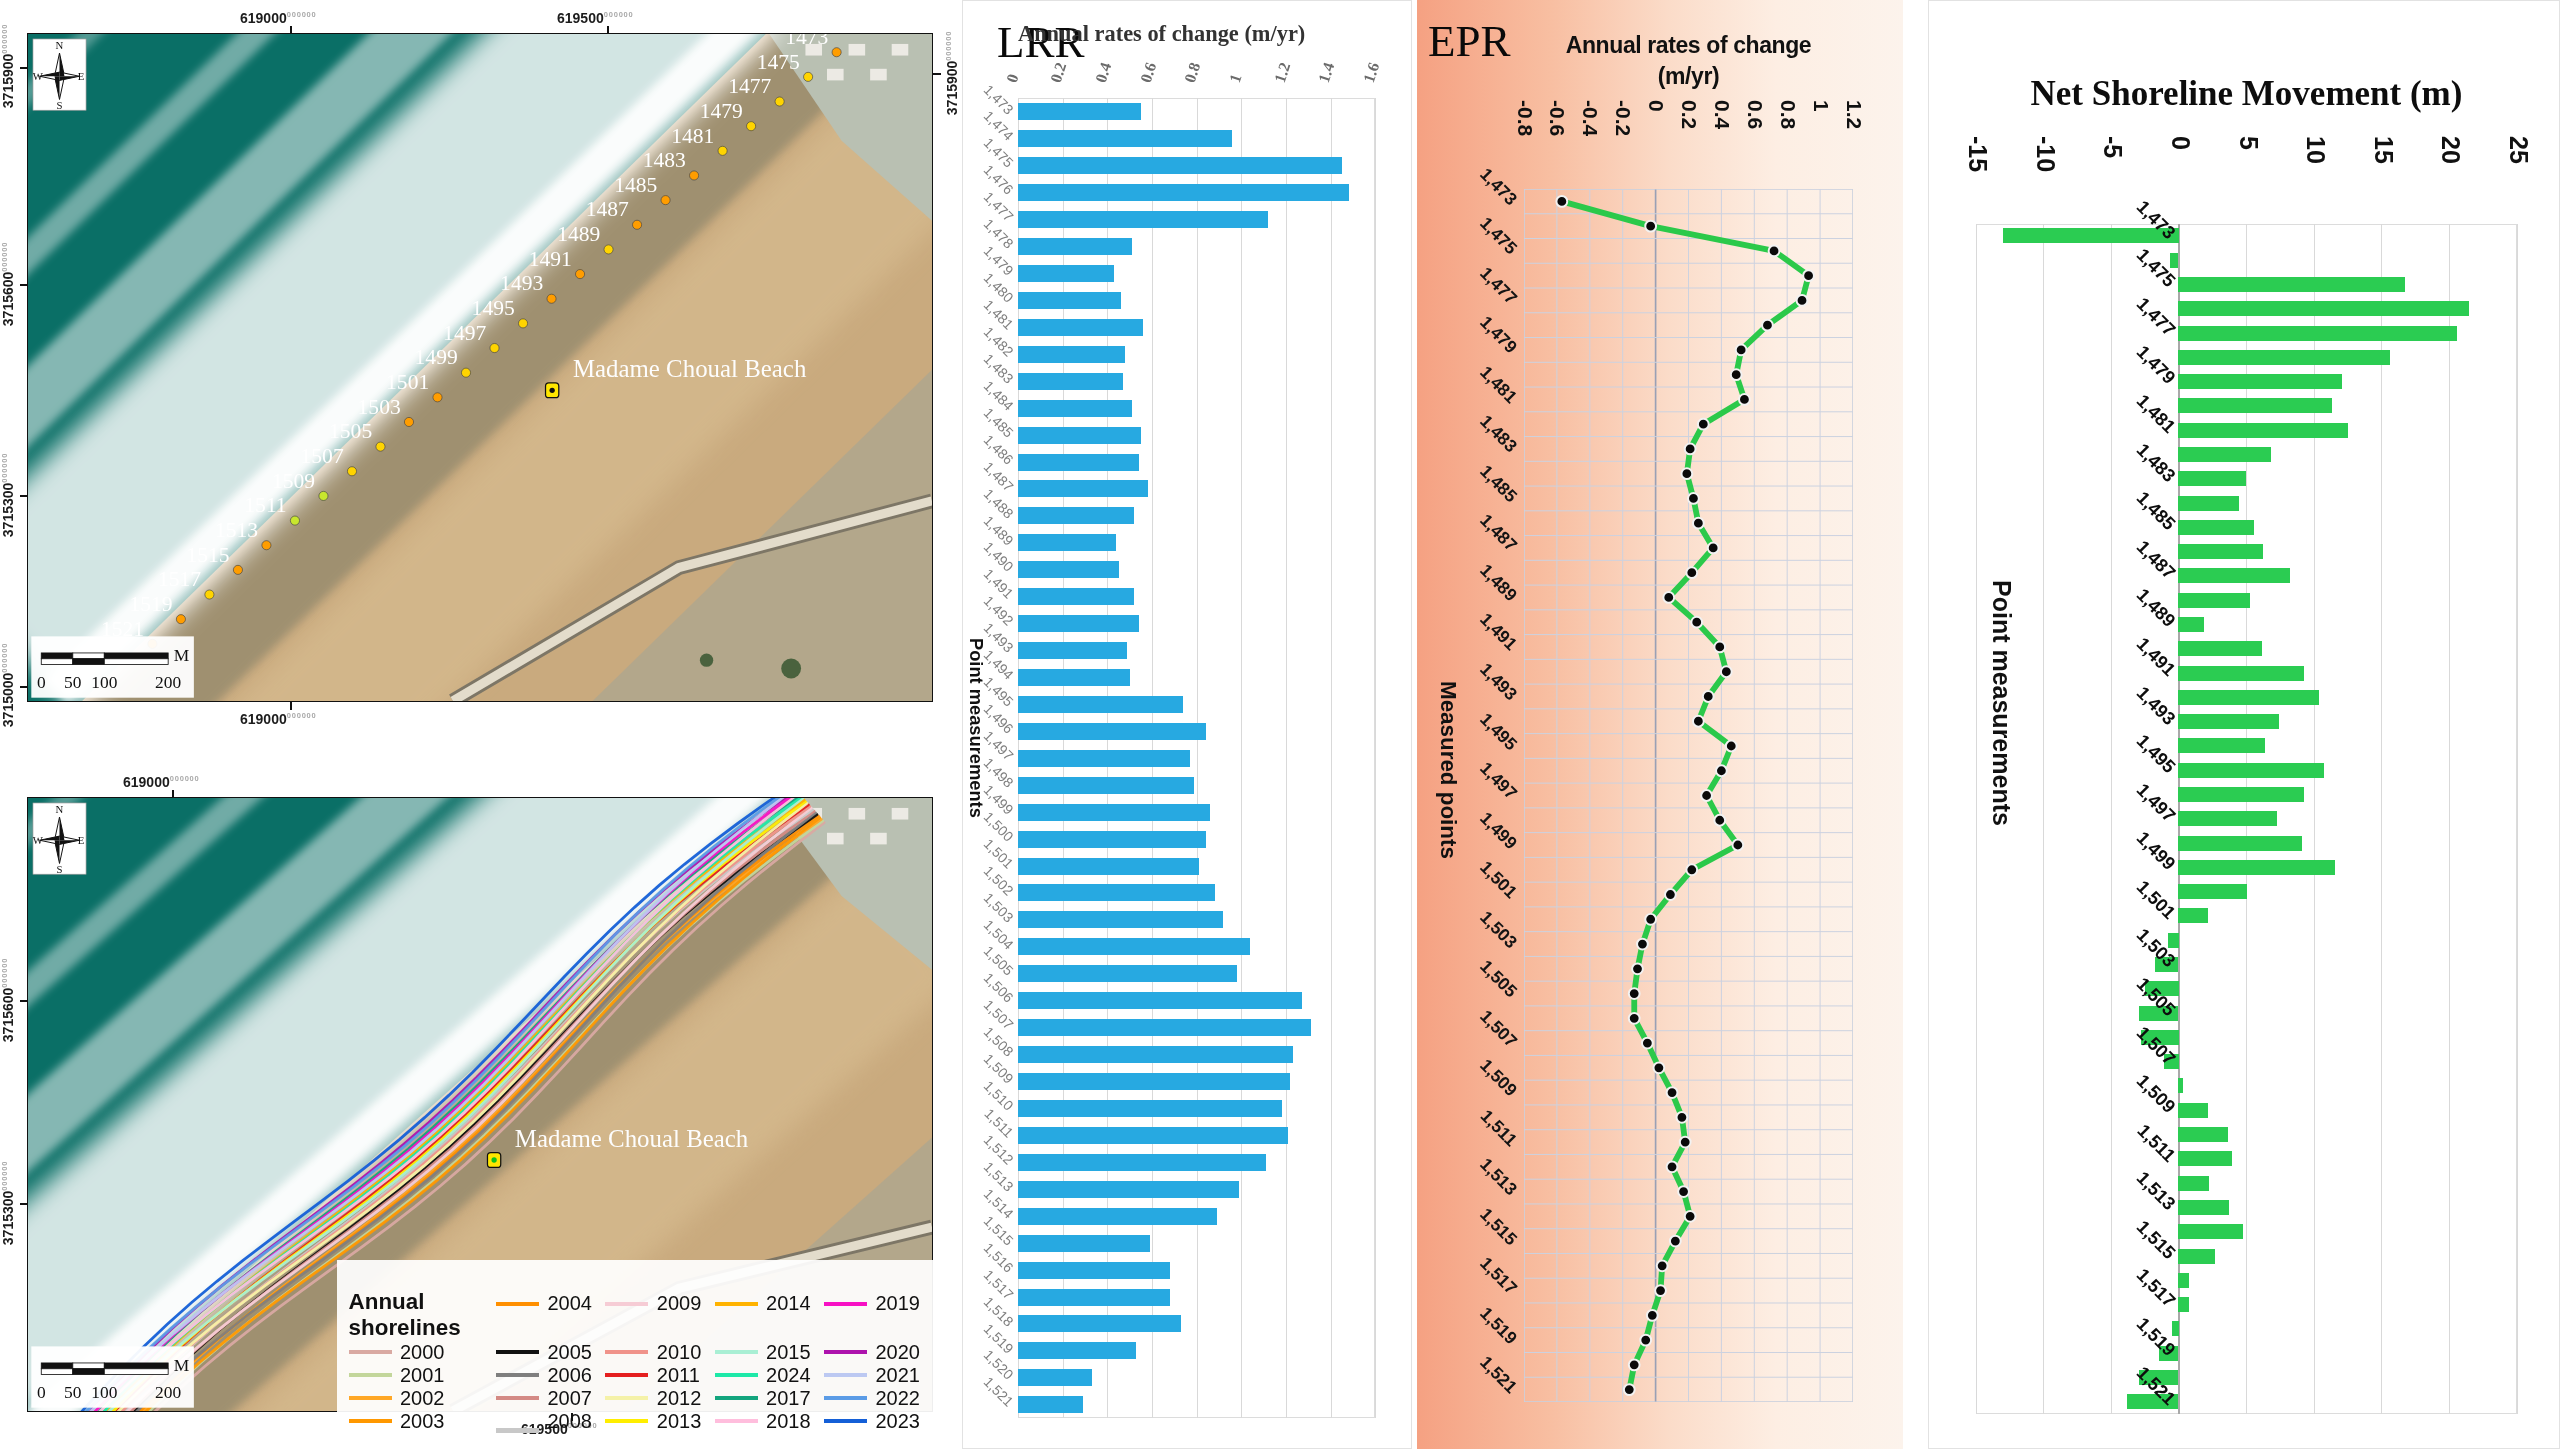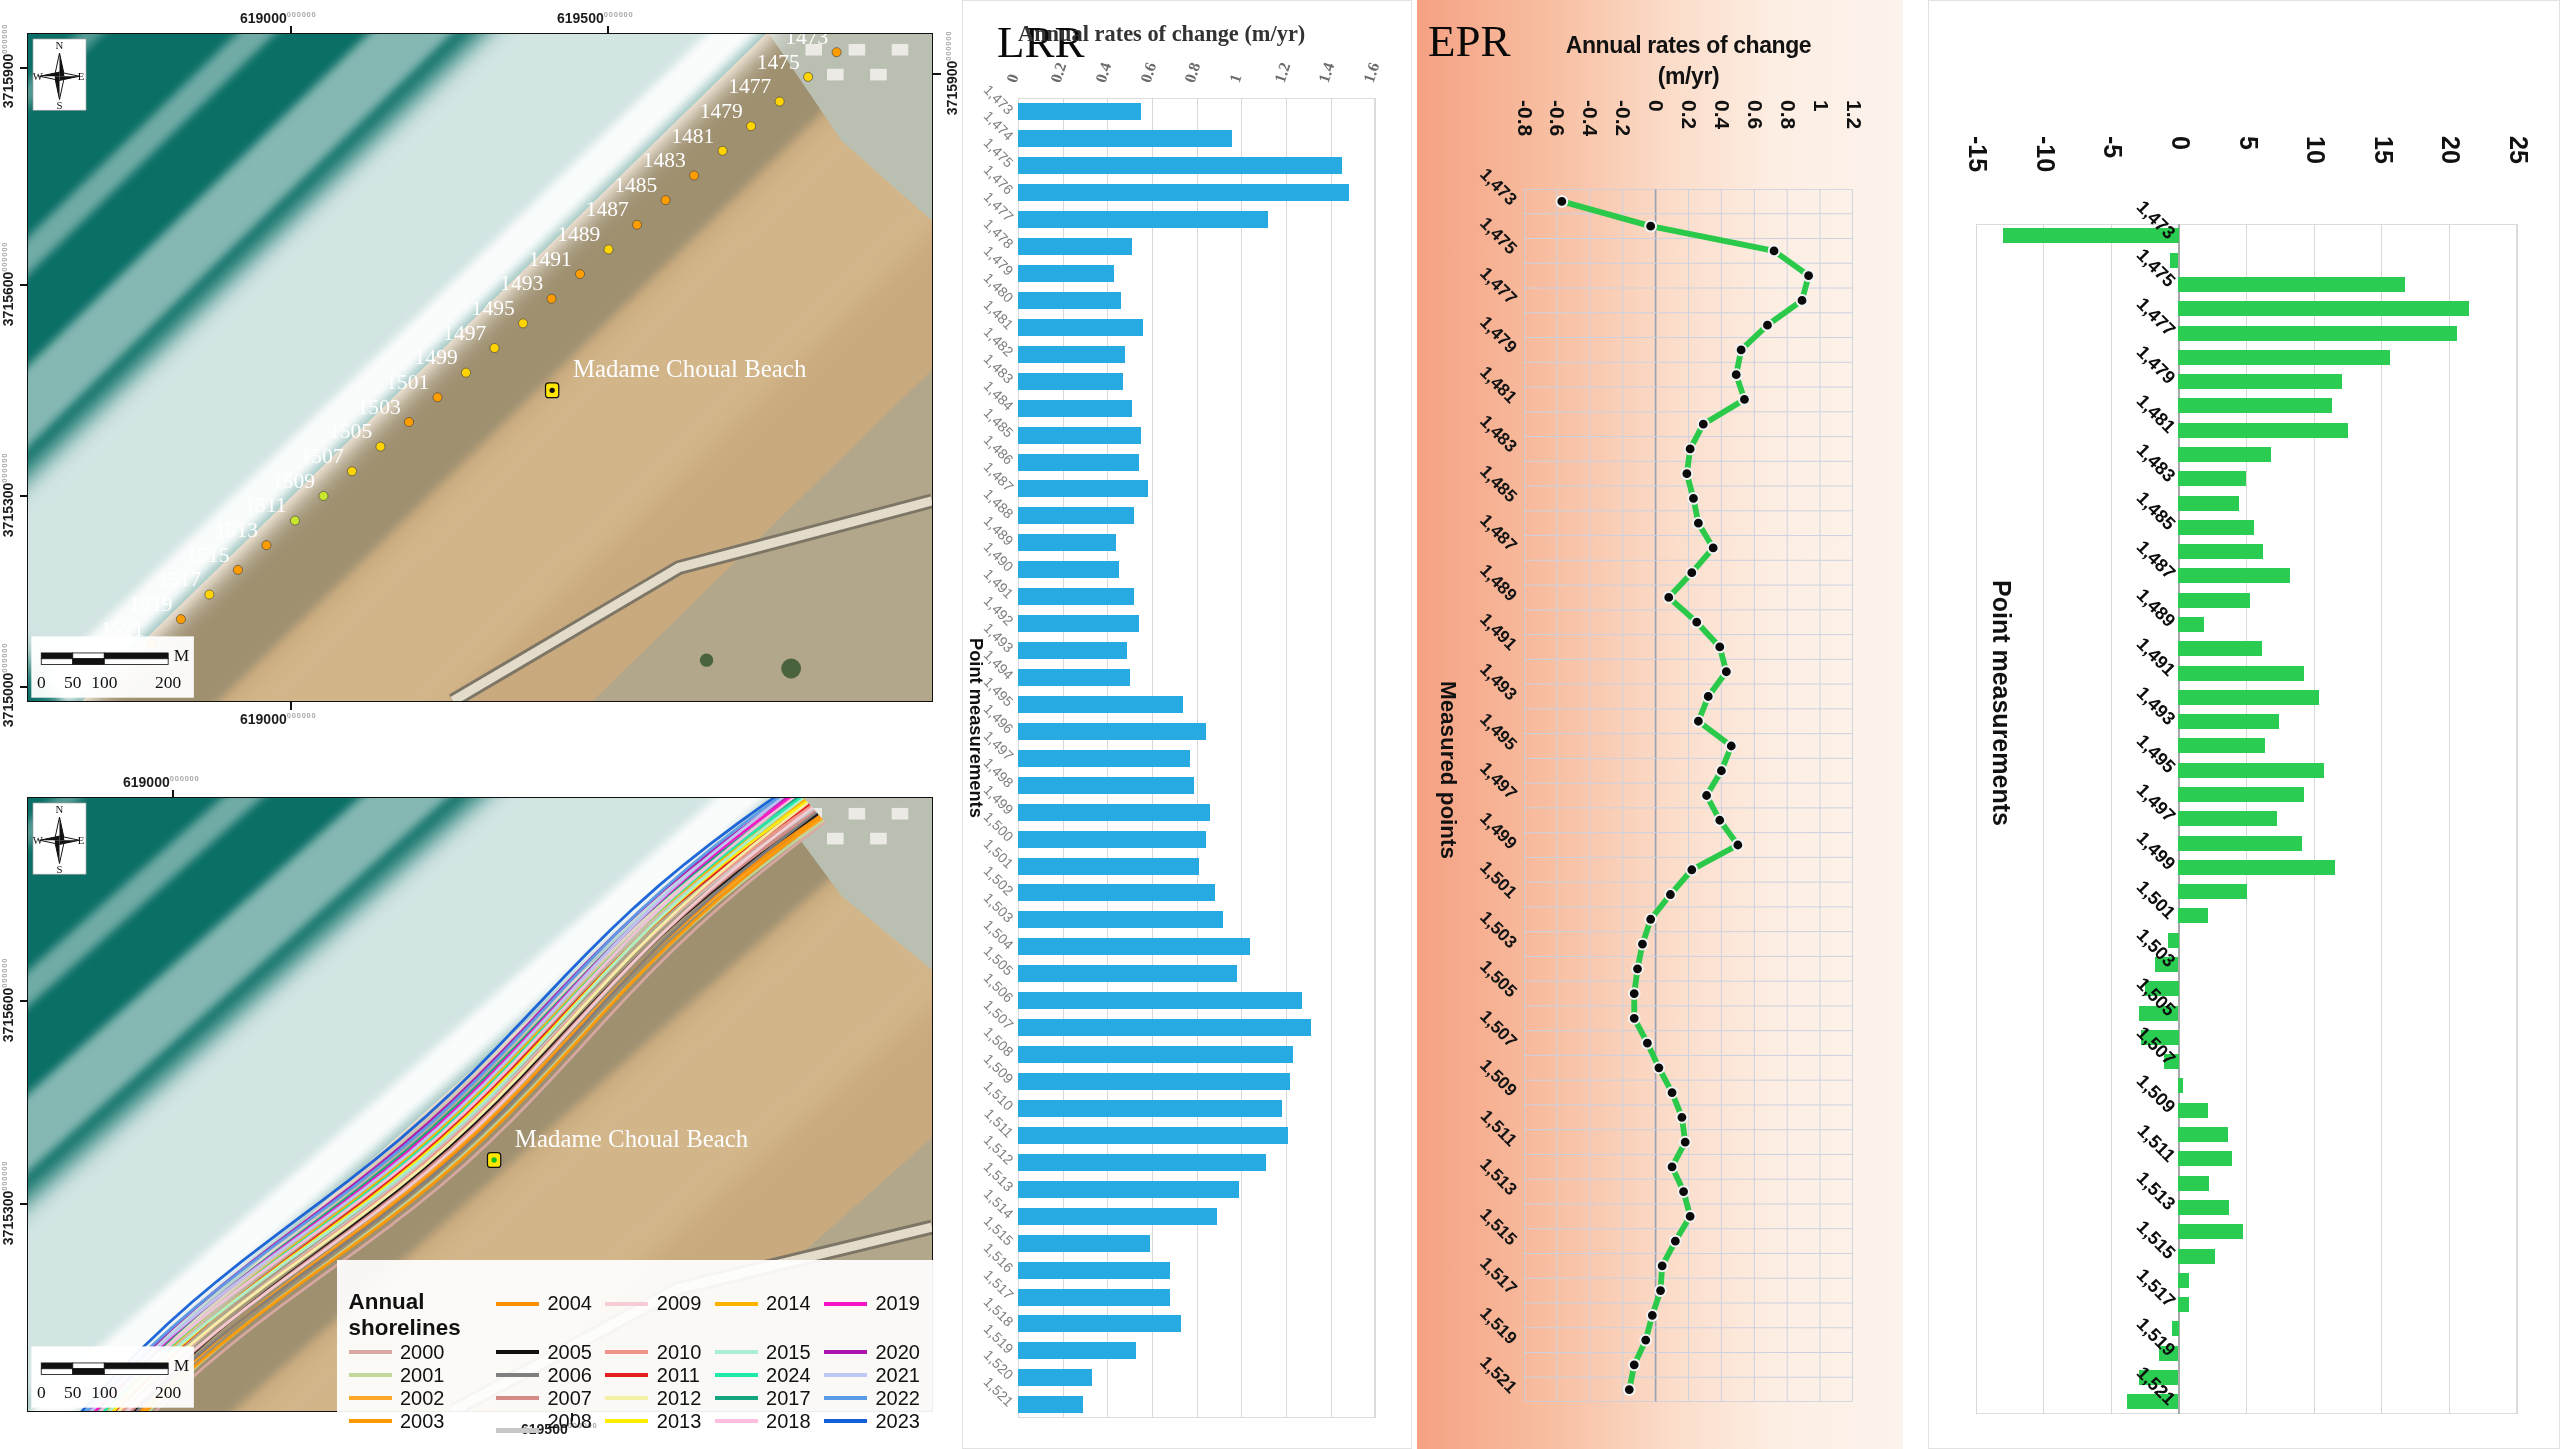--- a/index.html
+++ b/index.html
@@ -648,20 +648,21 @@
           <circle cx="164.34" cy="1325.9183673469388" r="6.5" fill="#0a0a0a" stroke="#f2f2f2" stroke-width="2.4"></circle>
           <circle cx="154.44" cy="1355.7142857142858" r="6.5" fill="#0a0a0a" stroke="#f2f2f2" stroke-width="2.4"></circle>
           <circle cx="146.52" cy="1385.5102040816328" r="6.5" fill="#0a0a0a" stroke="#f2f2f2" stroke-width="2.4"></circle>
           <circle cx="132.66" cy="1415.3061224489795" r="6.5" fill="#0a0a0a" stroke="#f2f2f2" stroke-width="2.4"></circle>
           <circle cx="126.72" cy="1445.1020408163265" r="6.5" fill="#0a0a0a" stroke="#f2f2f2" stroke-width="2.4"></circle>
         </svg>
       </div>
     </div>
 
   <div class="chart-panel" id="nsm-panel" style="left:1928px;top:0;width:632px;height:1449px;">
+    <div class="nsm-title" style="left:47px;top:73px;width:541px;font-size:35px;">Net Shoreline Movement (m)</div>
     <div class="ylab" style="left:58px;top:40%;font-size:25px;">Point measurements</div>
   <div style="position: absolute; left: 47px; top: 223px; width: 541px; height: 1190px; border: 0.8px solid rgb(220, 220, 220); box-sizing: border-box;"></div>
       <div class="vline" style="left: 47px; top: 223px; height: 1190px; background: rgb(217, 217, 217); width: 0.8px;"></div>
       <div class="vline" style="left: 114px; top: 223px; height: 1190px; background: rgb(217, 217, 217); width: 0.8px;"></div>
       <div class="vline" style="left: 182px; top: 223px; height: 1190px; background: rgb(217, 217, 217); width: 0.8px;"></div>
       <div class="vline" style="left: 249px; top: 223px; height: 1190px; background: rgb(169, 169, 169); width: 1.7px;"></div>
       <div class="vline" style="left: 317px; top: 223px; height: 1190px; background: rgb(217, 217, 217); width: 0.8px;"></div>
       <div class="vline" style="left: 385px; top: 223px; height: 1190px; background: rgb(217, 217, 217); width: 0.8px;"></div>
       <div class="vline" style="left: 452px; top: 223px; height: 1190px; background: rgb(217, 217, 217); width: 0.8px;"></div>
       <div class="vline" style="left: 520px; top: 223px; height: 1190px; background: rgb(217, 217, 217); width: 0.8px;"></div>

